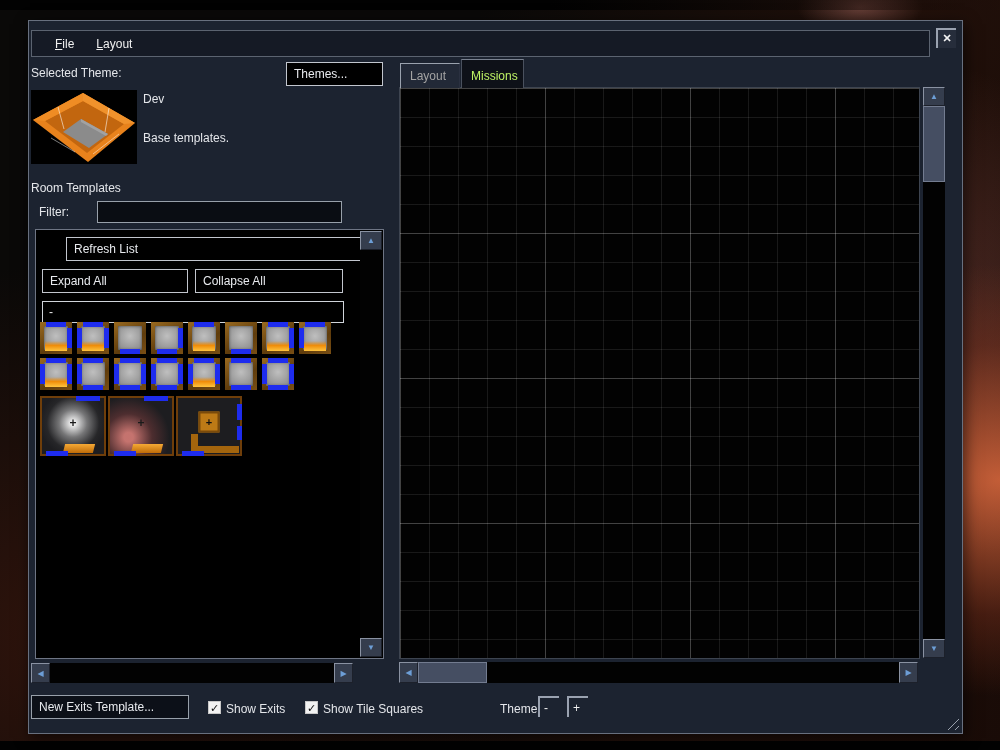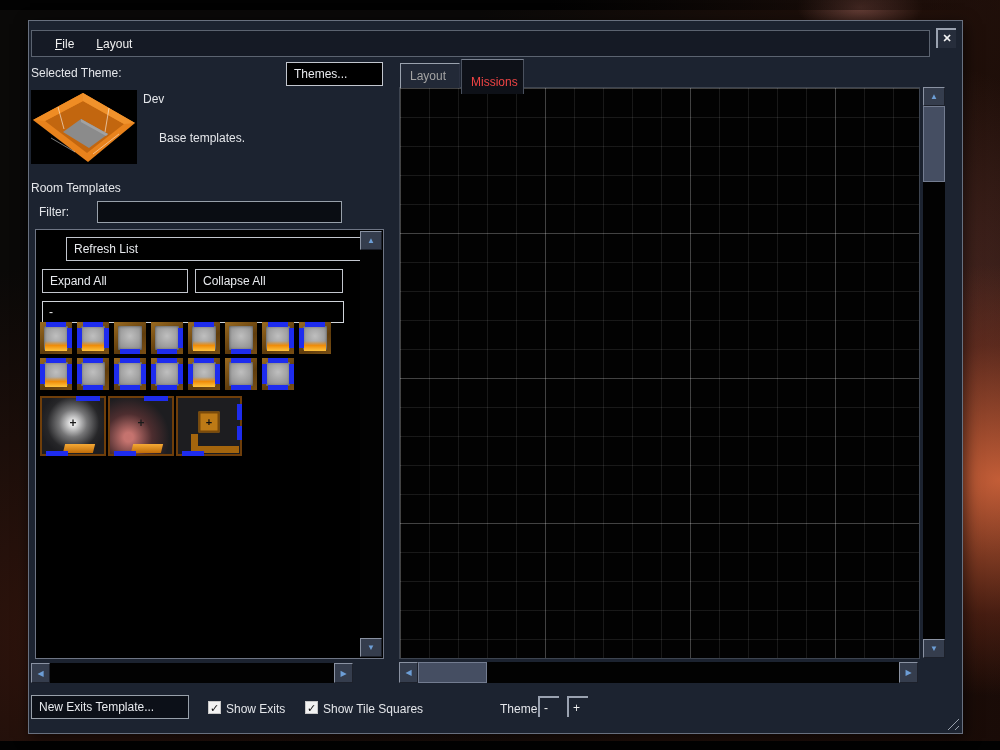--- a/index.html
+++ b/index.html
@@ -39,21 +39,21 @@
   .menu-item::first-letter{text-decoration:underline;}
 
   .btn{
     background:#000000;border:1px solid #c2c6ce;color:#e8eaee;font-size:12px;
     display:flex;align-items:center;padding-left:7px;box-sizing:border-box;cursor:default;white-space:nowrap;
   }
   .themes-btn{left:257px;top:41px;width:97px;height:24px;}
 
   .theme-preview{left:2px;top:69px;width:106px;height:74px;background:#000;}
   .theme-name{left:114px;top:71px;}
-  .theme-desc{left:130px;top:110px;}
+  .theme-desc{left:114px;top:110px;}
 
   .rt-label{left:2px;top:160px;}
   .filter-label{left:10px;top:184px;}
   .filter-input{
     left:68px;top:180px;width:245px;height:22px;background:#0a0d13;
     border:1px solid #98a0aa;color:#e8e8e8;font-size:12px;box-sizing:border-box;padding:0 4px;
     font-family:"Liberation Sans",sans-serif;
   }
 
   .list-panel{left:6px;top:208px;width:349px;height:430px;background:#000;border:1px solid #6e7584;box-sizing:border-box;}
@@ -99,21 +99,21 @@
   .hscroll{display:flex;flex-direction:row;}
   .left-vscroll{left:324px;top:1px;width:22px;height:426px;}
   .left-hscroll{left:2px;top:642px;width:322px;height:20px;}
   .right-vscroll{left:894px;top:66px;width:22px;height:571px;}
   .right-hscroll{left:370px;top:641px;width:519px;height:21px;}
   .vscroll .sb-btn{height:19px;width:100%;}
   .hscroll .sb-btn{width:19px;height:100%;}
 
   
   .tab{box-sizing:border-box;font-size:12px;display:flex;align-items:flex-end;padding:0 9px 5px 9px;cursor:default;}
-  .tab-missions{left:432px;top:38px;width:63px;height:35px;background:#0e1118;border-top:1px solid #7a8290;border-left:1px solid #4a515e;border-right:1px solid #4a515e;color:#ef4444;z-index:1;}
+  .tab-missions{left:432px;top:38px;width:63px;height:29px;background:#0e1118;border-top:1px solid #7a8290;border-left:1px solid #4a515e;border-right:1px solid #4a515e;color:#bef264;z-index:1;}
   .tab-layout{left:371px;top:42px;width:60px;height:25px;background:#222937;border-top:1px solid #9aa2ae;border-left:1px solid #9aa2ae;border-right:1px solid #2a3040;color:#a3a3a3;z-index:2;}
   .layout-grid{
     left:370px;top:66px;width:521px;height:572px;background:#020202;border:1px solid #3d4450;box-sizing:border-box;
     background-image:
       repeating-linear-gradient(to right, rgba(255,255,255,0.18) 0 1px, transparent 1px 145px),
       repeating-linear-gradient(to bottom, rgba(255,255,255,0.18) 0 1px, transparent 1px 145px),
       repeating-linear-gradient(to right, rgba(255,255,255,0.09) 0 1px, transparent 1px 29px),
       repeating-linear-gradient(to bottom, rgba(255,255,255,0.09) 0 1px, transparent 1px 29px);
   }
 

